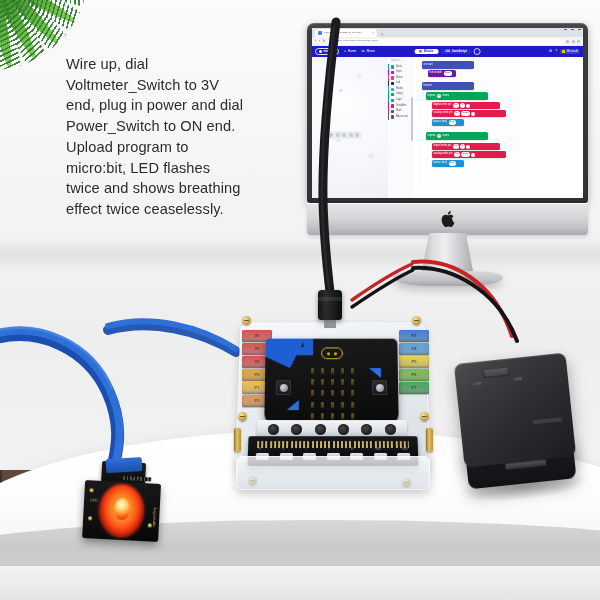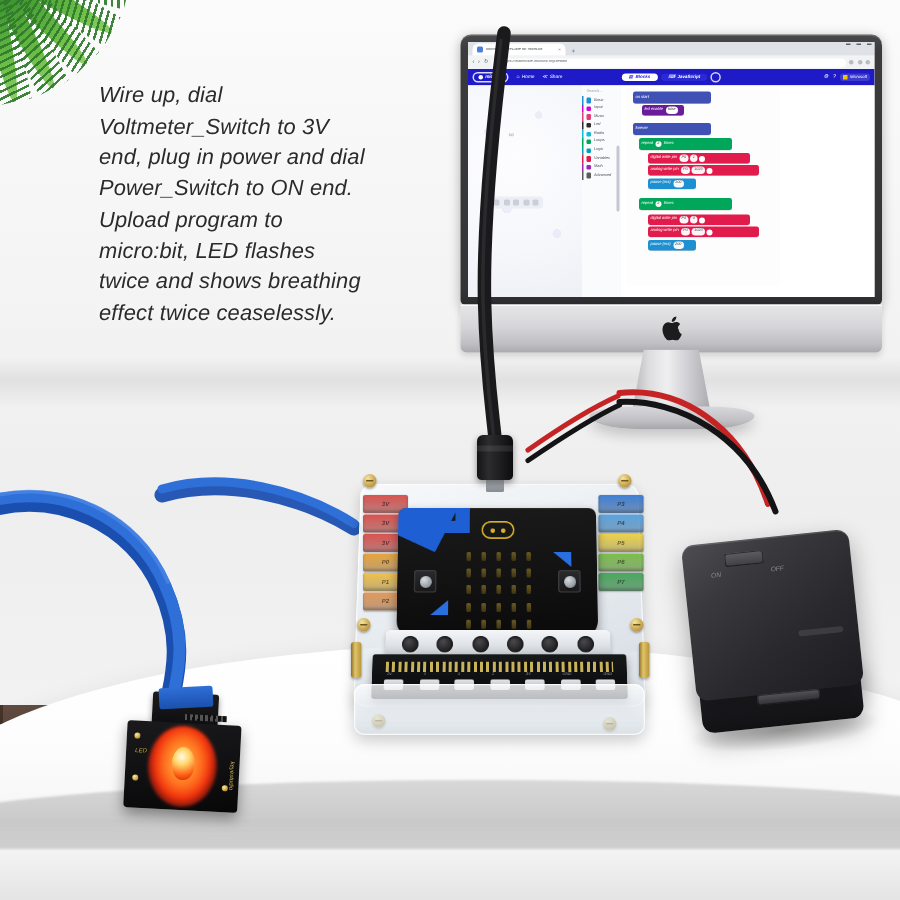--- a/index.html
+++ b/index.html
@@ -1,21 +1,21 @@
 <!DOCTYPE html>
 <html><head>
 <meta charset="utf-8">
 <style>
   * { box-sizing: border-box; margin: 0; padding: 0; }
   html, body {
     width: 600px; height: 600px;
     font-family: "Liberation Sans", sans-serif;
     overflow: hidden; background: #ffffff;
   }
-  #scene { position: relative; width: 600px; height: 600px; overflow: hidden; font-style: italic; }
+  #scene { position: relative; width: 600px; height: 600px; overflow: hidden; }
 
   
   .wall {
     position: absolute; left: 0; top: 0; width: 600px; height: 470px;
     background: linear-gradient(180deg, #fbfbfb 0%, #f4f4f4 40%, #eeeeee 72%, #f2f2f2 100%);
   }
   .wall-seam {
     position: absolute; left: 0; top: 238px; width: 600px; height: 34px;
     background: linear-gradient(180deg, rgba(228,228,228,0) 0%, rgba(222,222,222,.85) 45%, rgba(235,235,235,0) 100%);
   }

